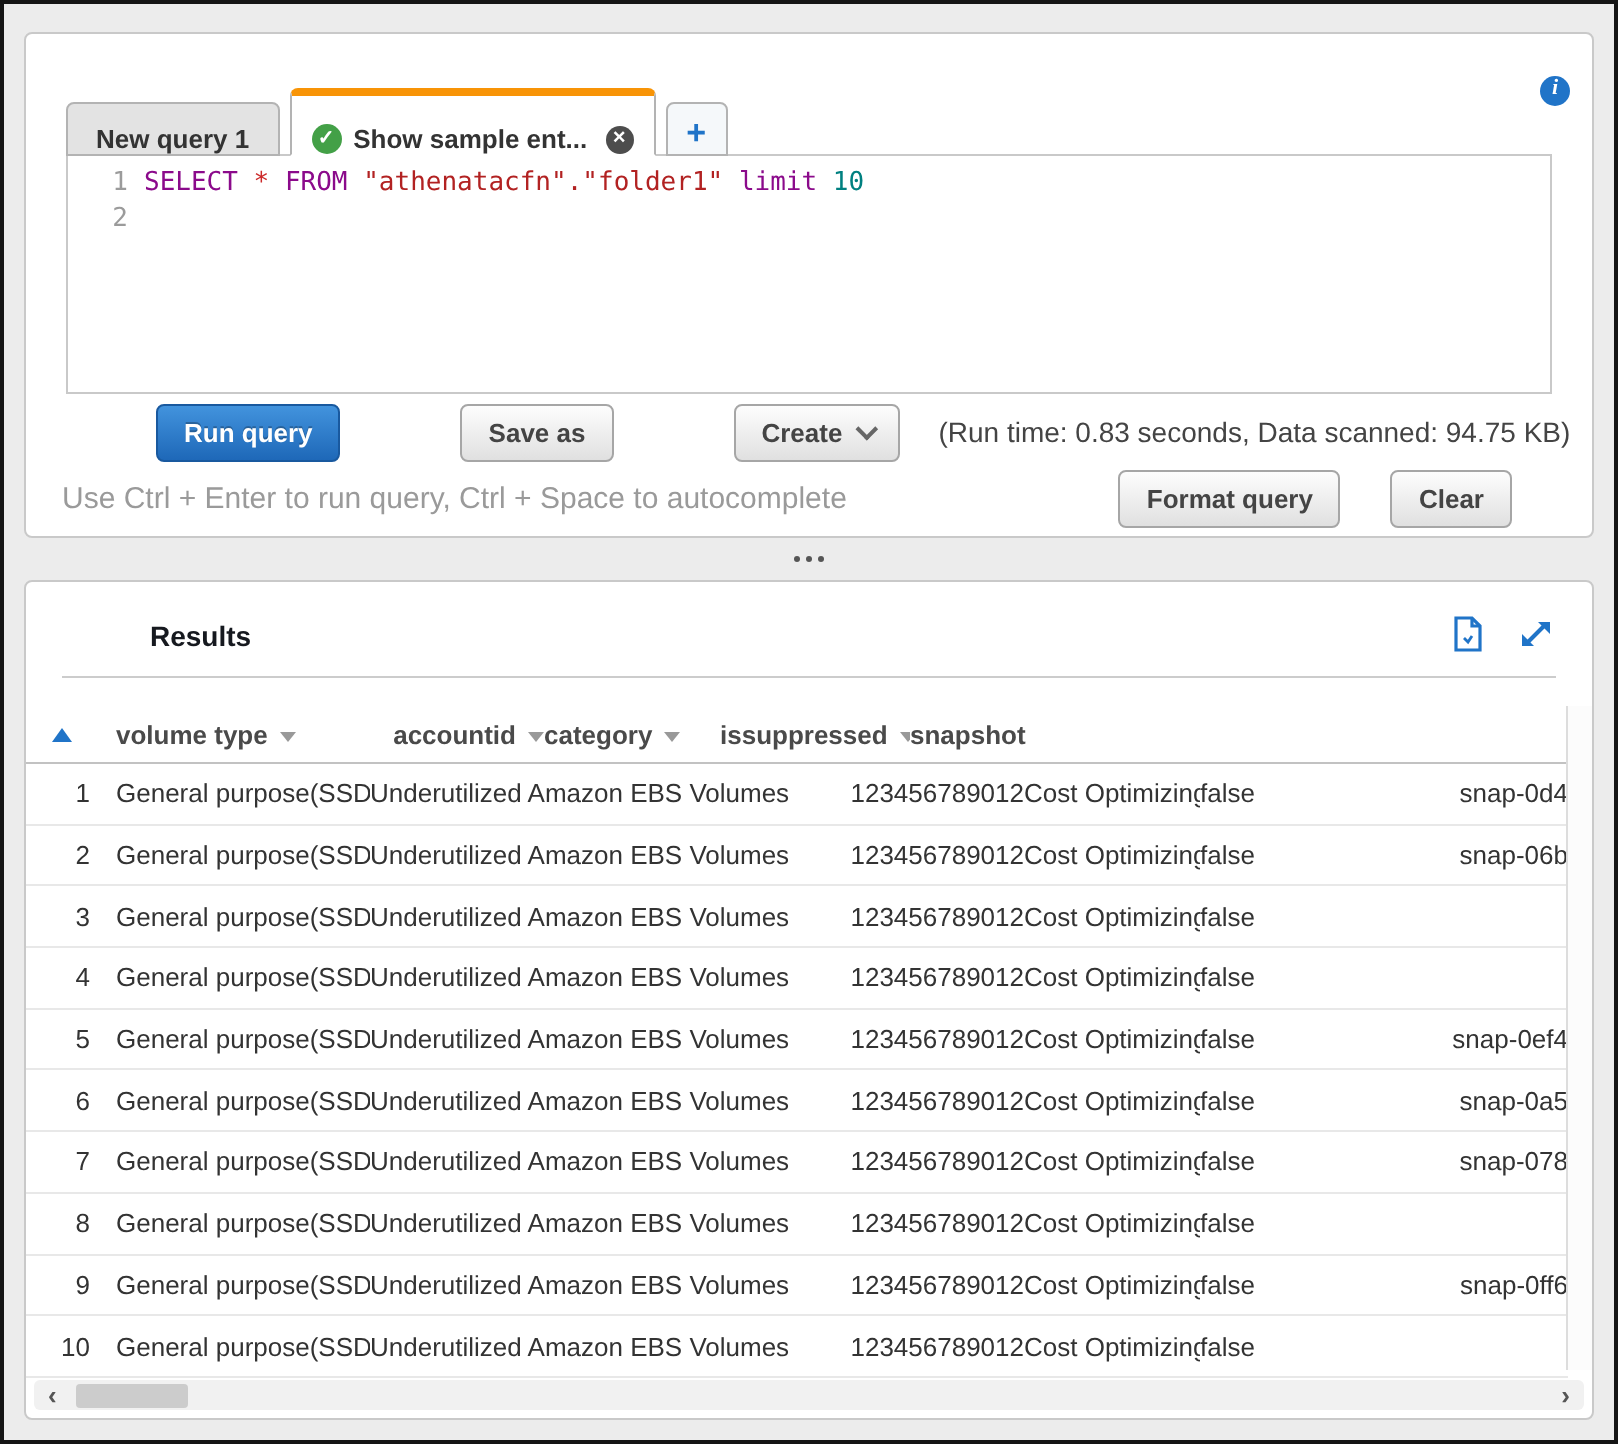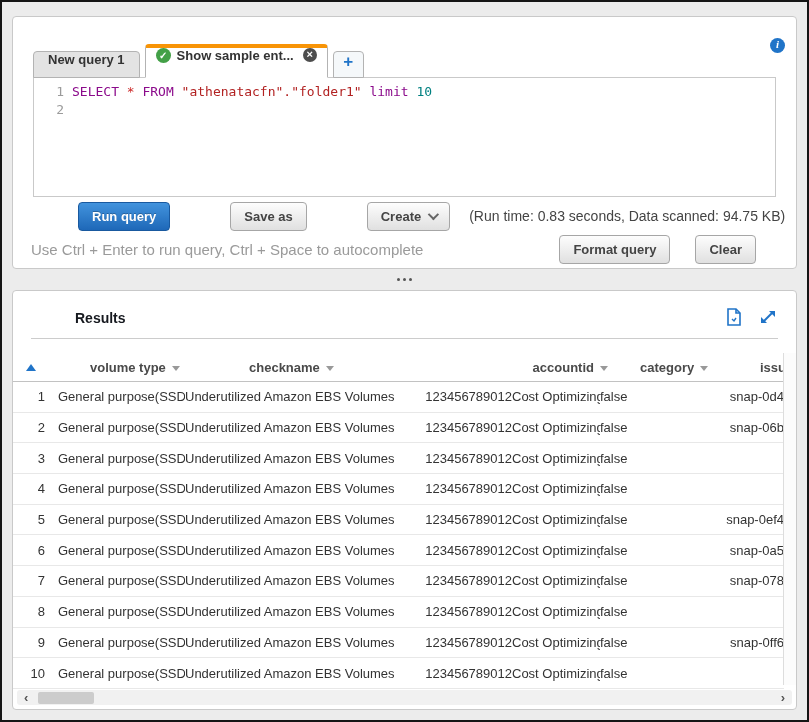--- a/index.html
+++ b/index.html
@@ -25,21 +25,21 @@
   
   .info-icon {
     position:absolute; top:21px; right:11px; width:15px; height:15px; border-radius:50%;
     background:var(--primary-blue); color:#fff; text-align:center; line-height:15px;
     font:italic bold 11px "Liberation Serif", serif; cursor:pointer;
   }
 
   
   .tabbar { position:absolute; left:20px; top:27px; height:34px; display:flex; align-items:flex-end; z-index:2; }
   .tab {
-    box-sizing:border-box; display:flex; align-items:flex-start;
+    box-sizing:border-box; display:flex; align-items:flex-end;
     font-size:13px; font-weight:bold; color:#333;
     background:#e3e3e3; border:1px solid #b3b3b3; border-radius:4px 4px 0 0;
     height:27px; padding:0 14px; margin-right:5px; cursor:pointer; white-space:nowrap;margin-top:19px;
   }
   .tab.active {
     background:#fff; height:34px; padding:0 10px;
     border-top:4px solid var(--accent-orange);
     border-bottom:1px solid #fff;
   }
   .tab.plus { width:31px; justify-content:center; padding:0; background:#f5f8fa;
@@ -93,21 +93,21 @@
   .rhead { position:absolute; top:15px; left:18px; right:18px; height:24px; }
   .rtitle { font-size:14px; font-weight:bold; color:#16191f; line-height:24px;padding-left:44px; }
   .ricon { position:absolute; top:1px; width:20px; height:20px; cursor:pointer; }
   .ricon.file { right:34px; }
   .ricon.expand { right:0; }
   .rdivider { position:absolute; top:47px; left:18px; right:18px; border-top:1px solid #ccc; }
 
   
   .rtable { position:absolute; left:0; top:62px; right:12px; overflow:hidden; font-size:13px; }
   .thr { display:flex; align-items:center; height:28px; border-bottom:1px solid #c2c2c2;
-         font-weight:bold; color:#4a4a4a;gap:32px; }
+         font-weight:bold; color:#4a4a4a; }
   .trow { display:flex; align-items:center; height:29.7px; border-bottom:1px solid #e8e8e8; color:#333; }
   .cell { box-sizing:border-box; white-space:nowrap; overflow:hidden; flex:none; }
   .c0 { width:36px; text-align:right; padding-right:4px; }
   .thr .c0 { display:flex; justify-content:center; padding-right:0; }
   .c1 { width:136px; padding-left:9px; }
   .c2 { width:240px; }
   .c3 { width:87px;text-align:right; }
   .c4 { width:88px; }
   .c5 { width:95px; }
   .c6 { flex:1; text-align:right; }
@@ -197,21 +197,20 @@
       </span>
     </div>
     <div class="rdivider"></div>
 
     <div class="rtable">
       <div class="thr">
         <div class="cell c0">
             <span class="tri-up"></span>
           </div>
         <div class="cell c1"><span>volume type</span><span class="tri-down"></span></div>
-        <div class="cell c2"><span>checkname</span><span class="tri-down"></span></div>
         <div class="cell c3"><span>accountid</span><span class="tri-down"></span></div>
         <div class="cell c4"><span>category</span><span class="tri-down"></span></div>
         <div class="cell c5"><span>issuppressed</span><span class="tri-down"></span></div>
         <div class="cell c6" style="text-align:left;"><span>snapshot</span></div>
       </div>
       <div id="tbody">
           <div class="trow">
             <div class="cell c0">1</div>
             <div class="cell c1">General purpose(SSD)</div>
             <div class="cell c2">Underutilized Amazon EBS Volumes</div>

